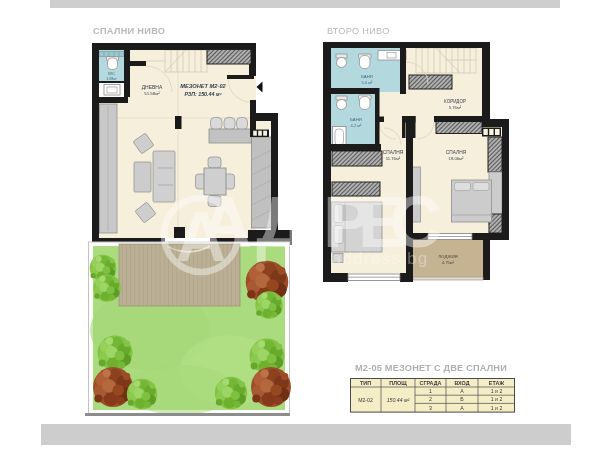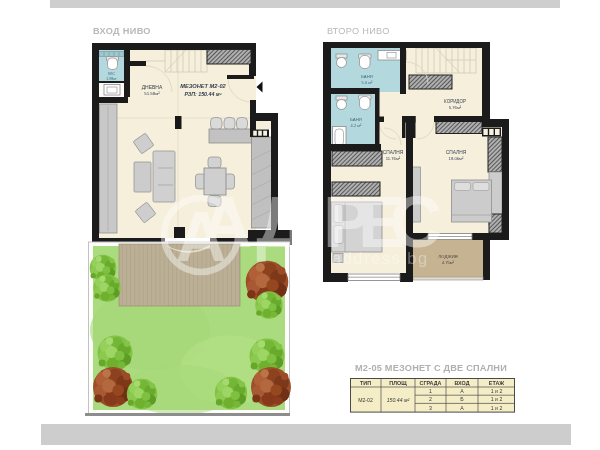--- a/index.html
+++ b/index.html
@@ -7,21 +7,21 @@
        font-family:"Liberation Sans", sans-serif;}
   .abs{position:absolute;}
 </style>
 </head>
 <body>
 
 <div class="abs" style="left:50px;top:0;width:510px;height:8px;background:#cecece;"></div>
 
 <div class="abs" style="left:41px;top:424px;width:530px;height:21px;background:#cdcdcd;"></div>
 
-<div class="abs" style="left:93px;top:26px;font-size:9.2px;font-weight:bold;color:#b9b9b9;letter-spacing:0.3px;">ВХОД НИВО</div>
+<div class="abs" style="left:93px;top:26px;font-size:9.2px;font-weight:bold;color:#b9b9b9;letter-spacing:0.3px;">СПАЛНИ НИВО</div>
 
 <div class="abs" style="left:327px;top:26px;font-size:9.2px;font-weight:normal;color:#b9b9b9;letter-spacing:0.3px;">ВТОРО НИВО</div>
 
 <svg class="abs" style="left:0;top:0;" width="600" height="450" viewBox="0 0 600 450">
 <defs>
 <pattern id="hatch" width="3" height="3" patternUnits="userSpaceOnUse" patternTransform="rotate(45)">
   <rect width="3" height="3" fill="#b0b0b0"></rect>
   <line x1="0" y1="0" x2="0" y2="3" stroke="#2b2b2b" stroke-width="1.35"></line>
 </pattern>
 <pattern id="deckp" width="4.2" height="8" patternUnits="userSpaceOnUse">

